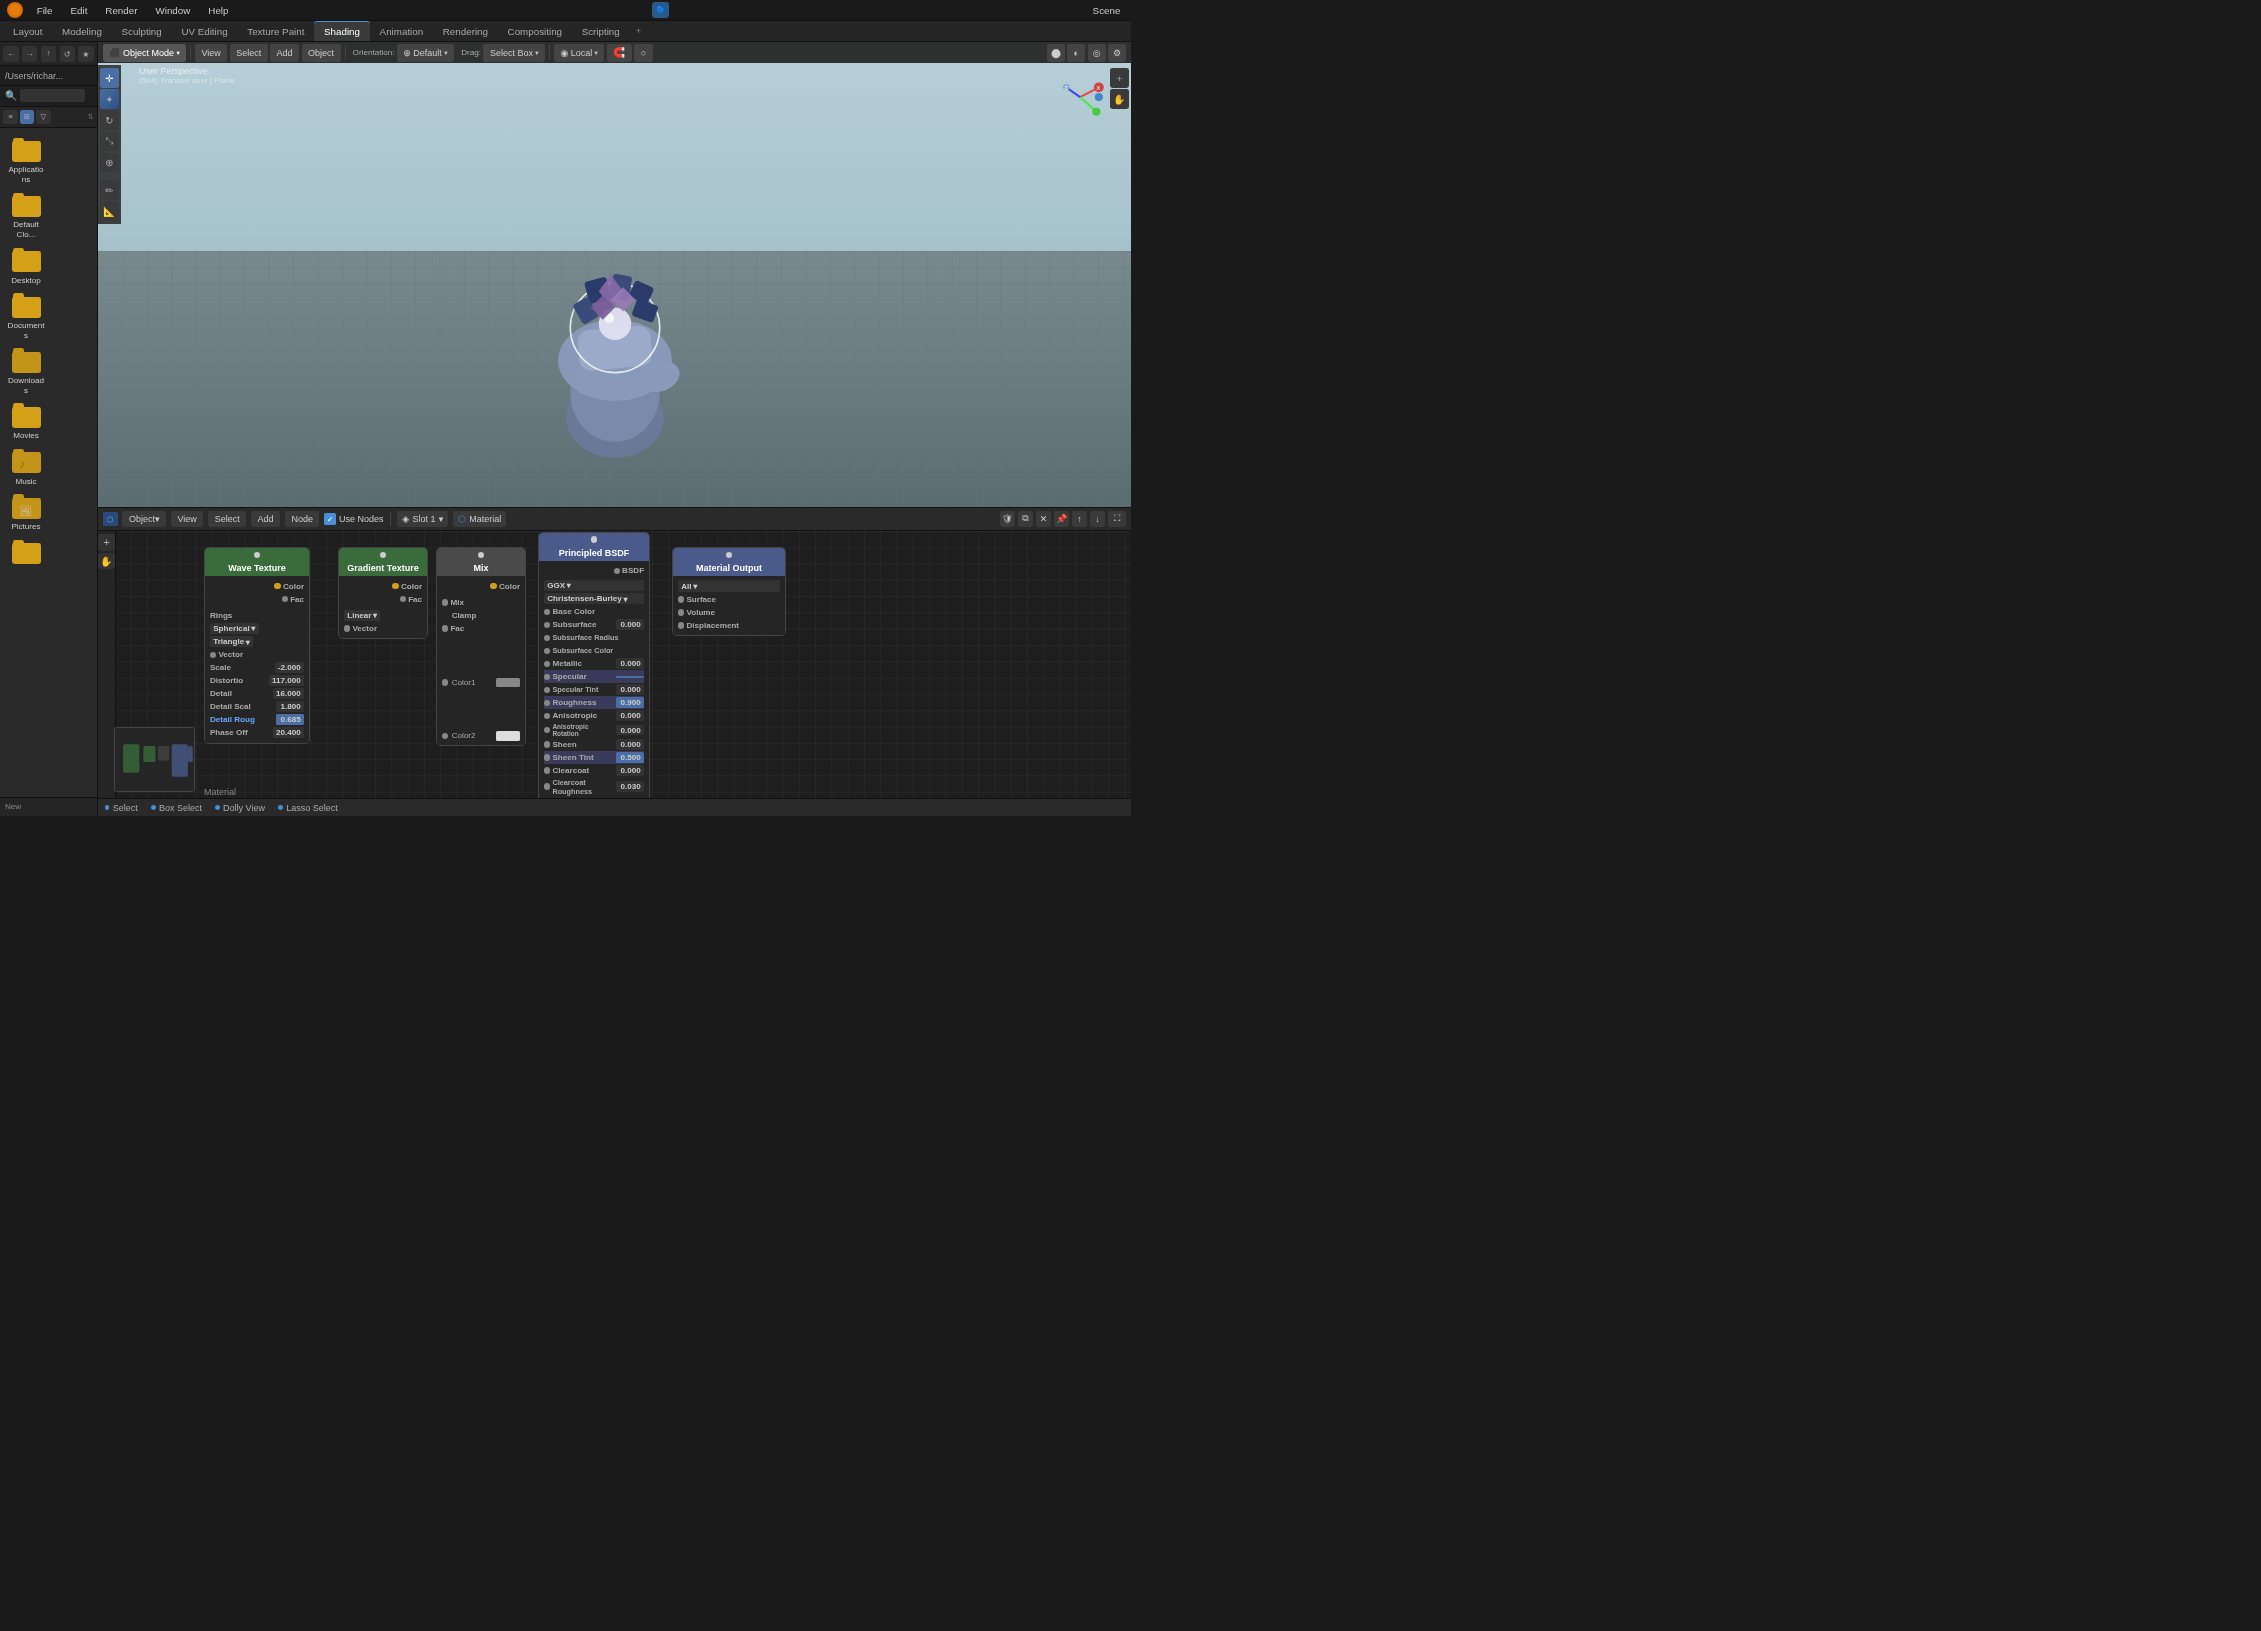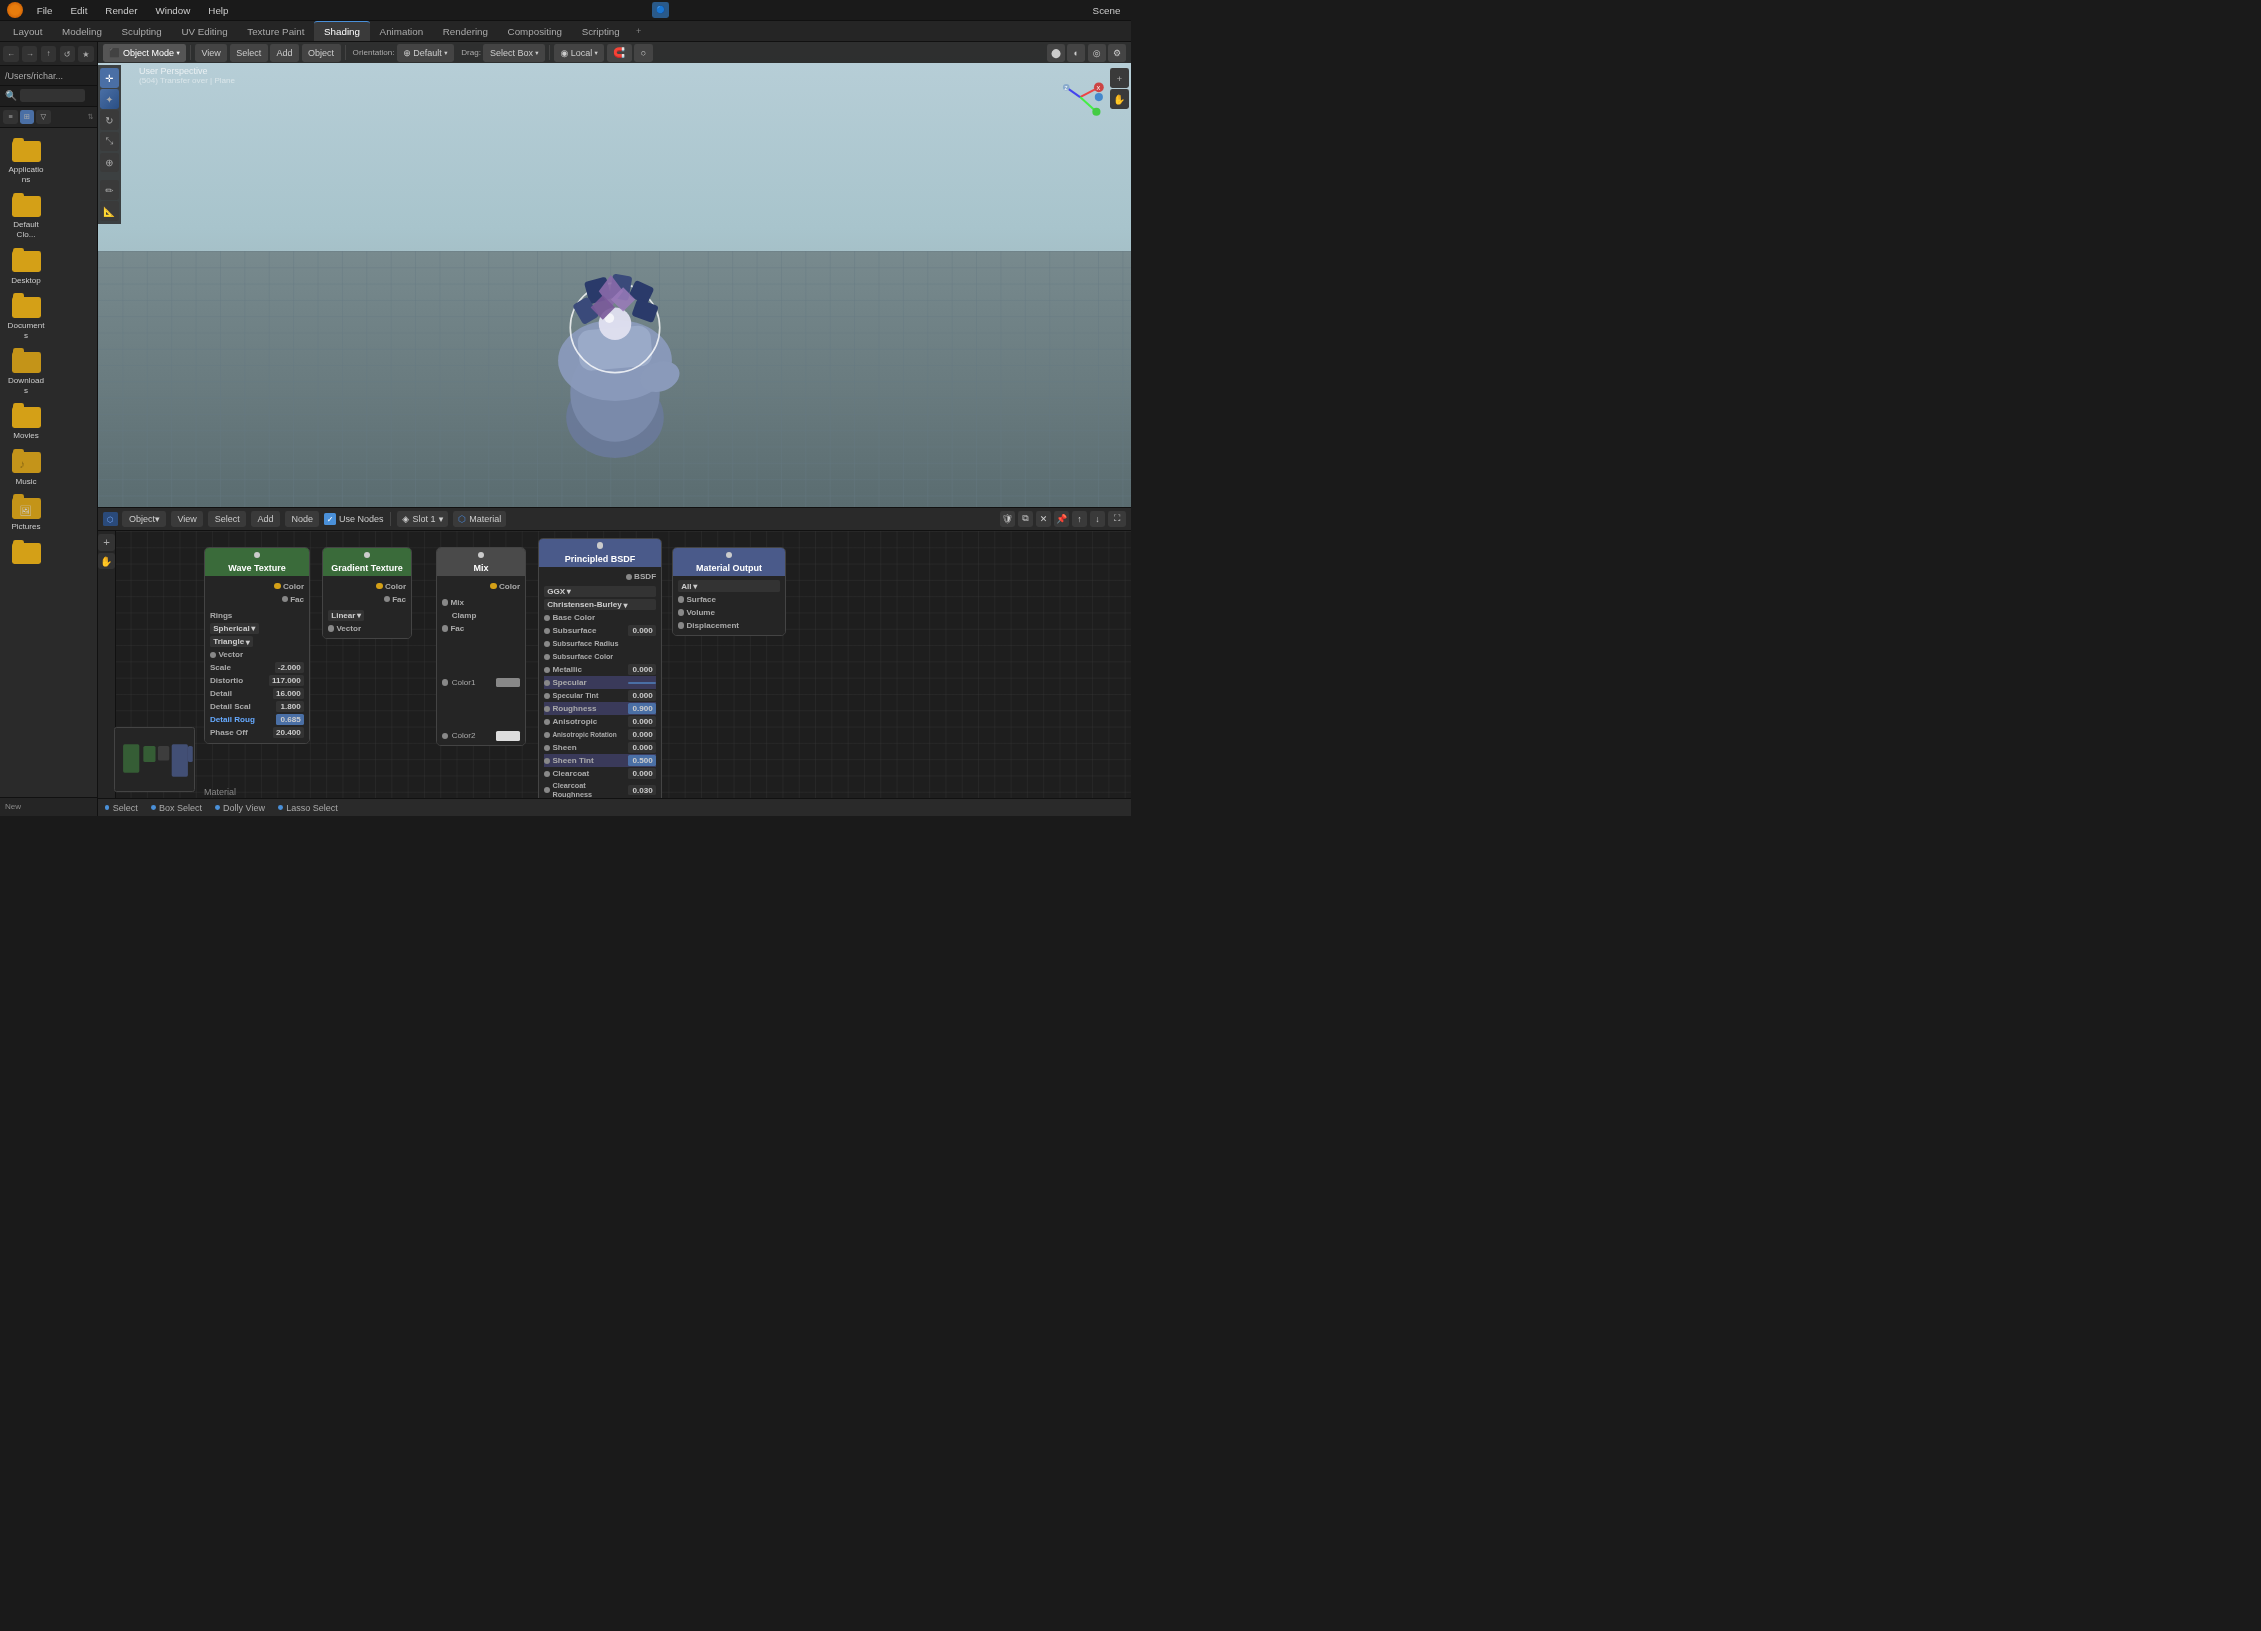--- a/index.html
+++ b/index.html
@@ -959,21 +959,21 @@
               <span style="color:#6af">Detail Roug</span>
               <div class="node-value highlighted">0.685</div>
             </div>
             <div class="node-row">
               <span>Phase Off</span>
               <div class="node-value">20.400</div>
             </div>
           </div>
         </div>
 
-        <div class="node-card node-gradient" style="top:16.3px;left:224px">
+        <div class="node-card node-gradient" style="top:16.3px;left:240px">
           <div class="node-header" style="background:#3a6b3a">
             <div class="dot"></div>
             <span>Gradient Texture</span>
           </div>
           <div class="node-body">
             <div class="node-row">
               <div class="node-socket yellow right"></div>
               <span>Color</span>
             </div>
             <div class="node-row">
@@ -1022,21 +1022,21 @@
               <div class="color-swatch" style="background:#888;margin-left:auto"></div>
             </div>
             <div class="node-color-row">
               <div class="node-socket gray"></div>
               <span>Color2</span>
               <div class="color-swatch" style="background:#ddd;margin-left:auto"></div>
             </div>
           </div>
         </div>
 
-        <div class="node-card node-principled" style="top:7px;left:440px;width:124px">
+        <div class="node-card node-principled" style="top:1px;left:440px;width:112px">
           <div class="node-header" style="background:#4a5a8a">
             <div class="dot"></div>
             <span>Principled BSDF</span>
           </div>
           <div class="node-body">
             <div class="node-row">
               <div class="node-socket gray right"></div>
               <span>BSDF</span>
             </div>
             <div style="height:1.6px"></div>

